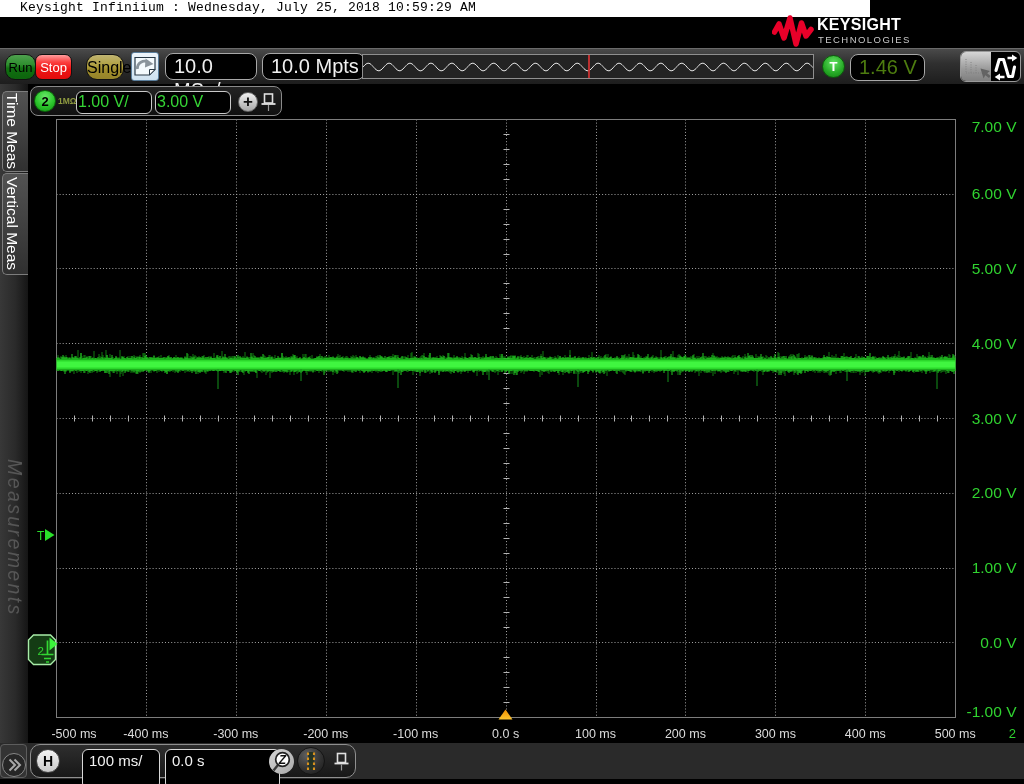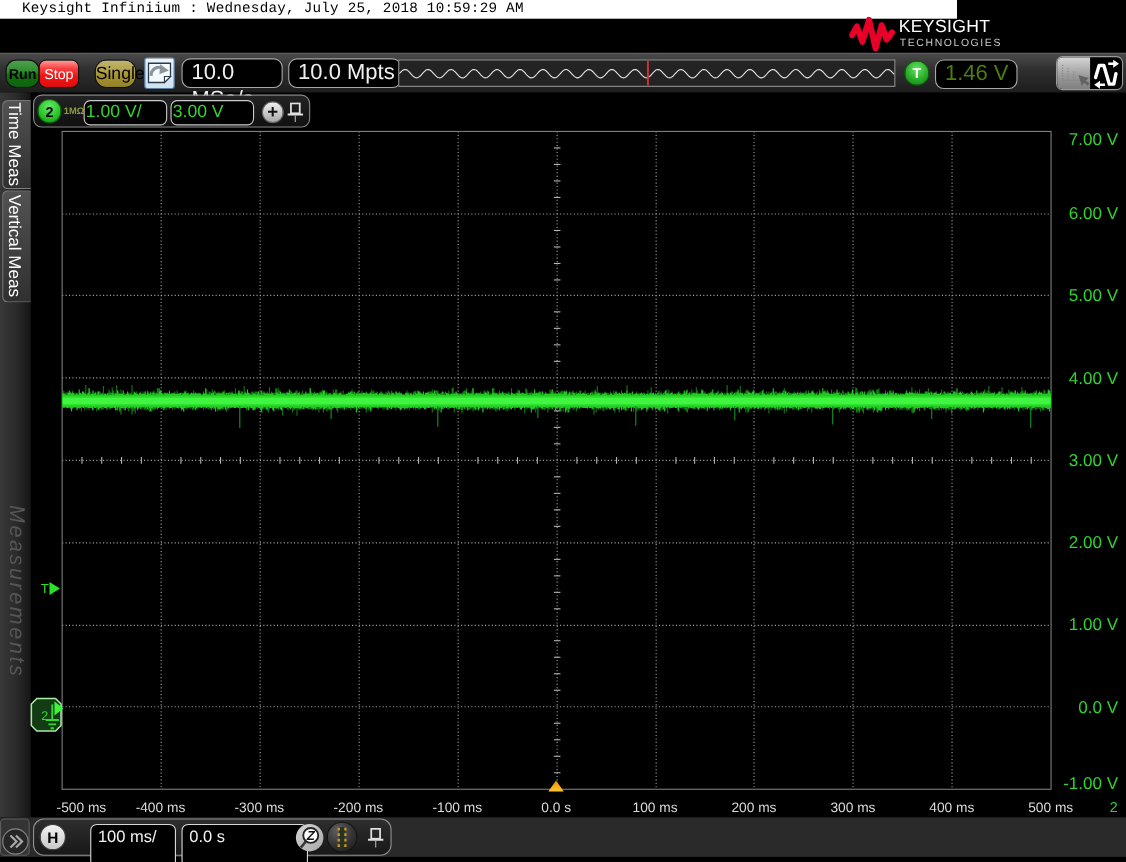--- a/index.html
+++ b/index.html
@@ -8,21 +8,21 @@
 #titlebar { left:0; top:0; width:870px; height:17px; background:#fff;
   font-family:"Liberation Mono",monospace; font-size:13px; color:#000;
   padding-left:20px; line-height:16px; letter-spacing:0.2px; }
 
 #toolbar { left:0; top:48px; width:1024px; height:36px;
   background:linear-gradient(#4a4a4a 0%, #303030 40%, #1d1d1d 100%);
   border-top:1px solid #6a6a6a; }
 .tbtn { position:absolute; top:5px; height:26px; border-radius:9px; text-align:center;
   font-size:13px; color:#000; line-height:25px; border:1px solid #111; }
 #run { left:5px; width:31px; border-radius:10px;
-  background:linear-gradient(180deg,#4fa04f 0%,#2f8f2f 40%,#117011 55%,#0d640d 100%);font-weight:bold; }
+  background:linear-gradient(180deg,#4fa04f 0%,#2f8f2f 40%,#117011 55%,#0d640d 100%); }
 #stop { left:35px; width:37px; border-radius:7px; color:#fff;
   background:linear-gradient(180deg,#ff9d9d 0%,#fb4040 30%,#ee1414 60%,#e20d0d 100%); }
 #single { left:86px; width:38px; font-size:16px; border-radius:11px;
   background:linear-gradient(180deg,#c0b472 0%,#b2a245 40%,#a28f2c 60%,#95832a 100%); }
 .tfield { position:absolute; top:4px; height:27px; background:#000; border:1.5px solid #a8a8a8;
   border-radius:8px; color:#f0f0f0; font-size:20px; line-height:24px; padding-left:8px; }
 #msas { left:165px; width:92px; }
 #mpts { left:262px; width:103px; }
 #tfield { left:850px; width:75px; top:5px; color:#4d7c0f; }
 #bluebtn { position:absolute; left:131px; top:3px; width:28px; height:29px;
@@ -75,21 +75,21 @@
 .gl { font-size:15.5px; fill:#30d330; }
 .tl { font-size:12.5px; fill:#dcdcdc; }
 </style></head>
 <body>
 <div id="page">
 <div class="abs" id="titlebar">Keysight Infiniium : Wednesday, July 25, 2018 10:59:29 AM</div>
 
 <svg class="abs" style="left:772px;top:15px" width="44" height="32" viewBox="0 0 44 32">
  <path d="M2.5 17 L7 9 L12 23 L18 3 L24 29 L29.5 8 L34 21 L39 14.5" fill="none" stroke="#e90029" stroke-width="5.5" stroke-linecap="round" stroke-linejoin="round"></path>
 </svg>
-<div class="abs" style="left:817px;top:16px;color:#fff;font-weight:normal;font-size:16px;letter-spacing:0.3px">KEYSIGHT</div>
+<div class="abs" style="left:817px;top:16px;color:#fff;font-weight:bold;font-size:16px;letter-spacing:0.3px">KEYSIGHT</div>
 <div class="abs" style="left:818px;top:34px;color:#c9c9c9;font-size:9.5px;letter-spacing:1.45px">TECHNOLOGIES</div>
 
 <div class="abs" id="toolbar">
   <div class="tbtn" id="run">Run</div>
   <div class="tbtn" id="stop">Stop</div>
   <div class="tbtn" id="single">Single</div>
   <div id="bluebtn"><svg width="26" height="27" viewBox="0 0 26 27">
     <path d="M3 4.5 H23 V16.5 L17.5 22 H3 Z" fill="#f4fafd" stroke="#2a3a46" stroke-width="1.2"></path>
     <path d="M23 16.5 L17.5 22 L17.5 16.5 Z" fill="#fff" stroke="#2a3a46" stroke-width="1"></path>
     <path d="M5.5 16 A 7 7 0 0 1 16.5 9.5" fill="none" stroke="#8a949c" stroke-width="2.8"></path>

